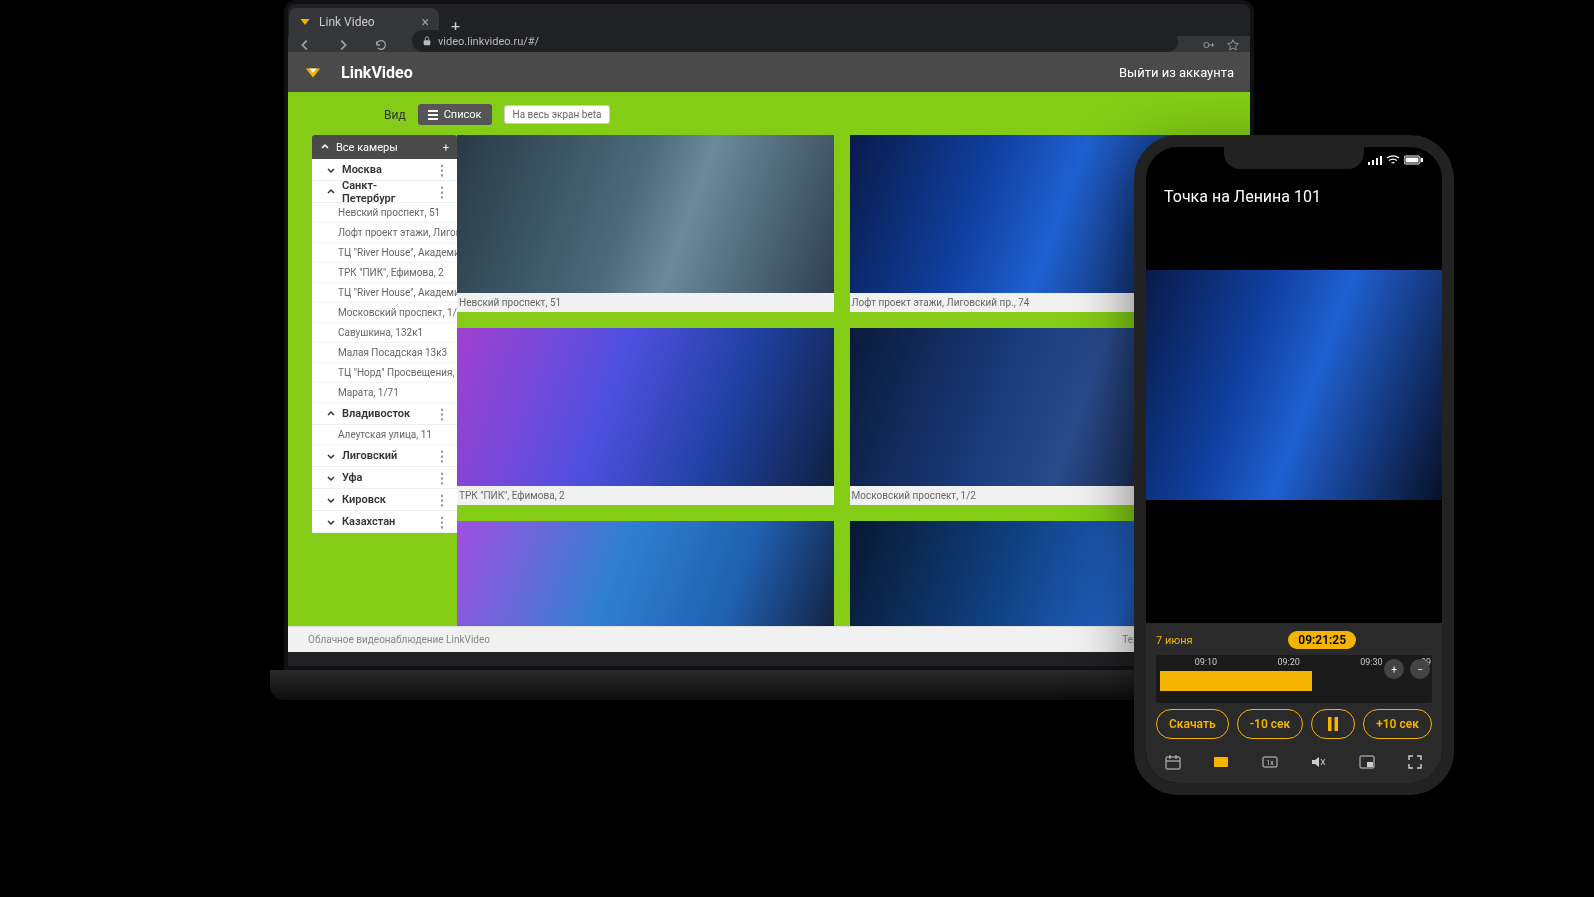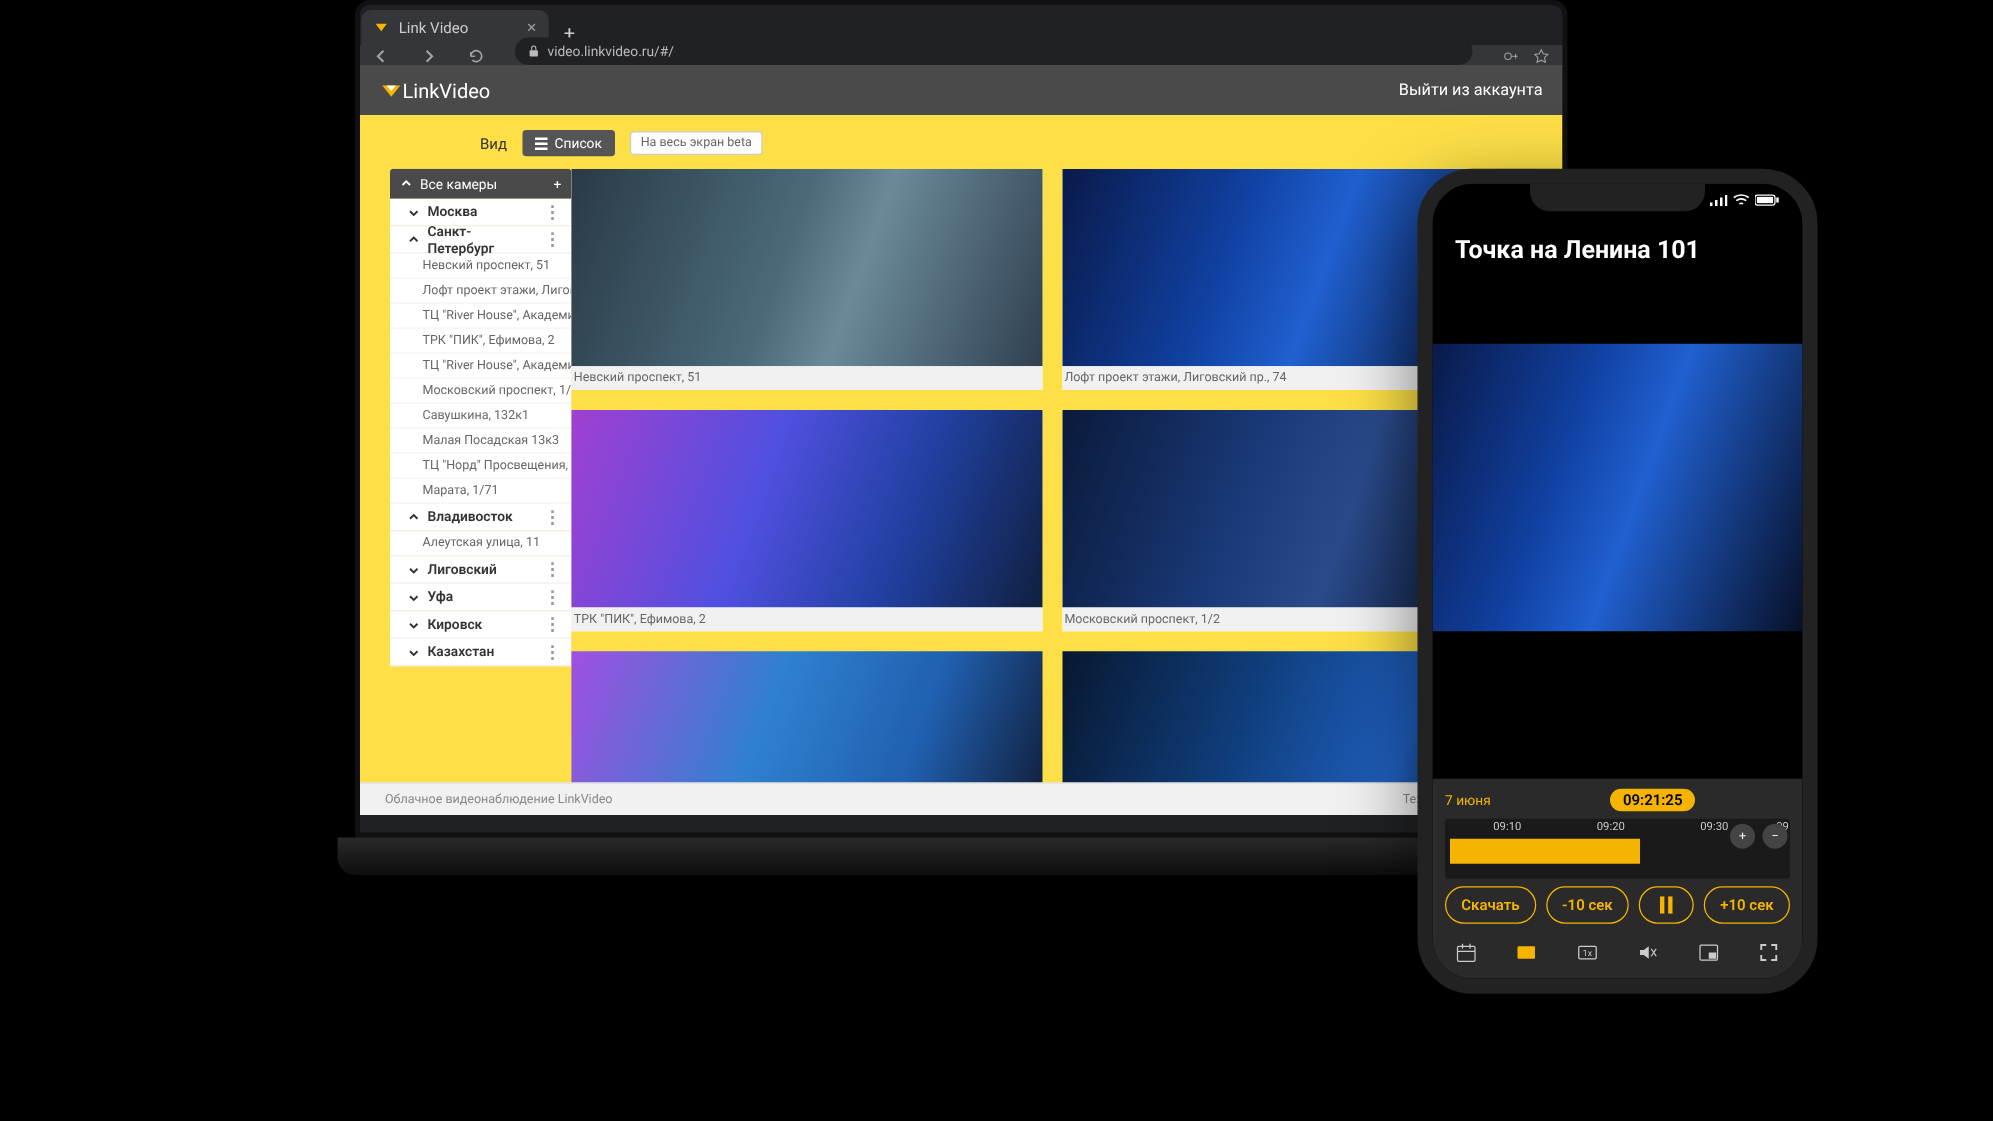--- a/index.html
+++ b/index.html
@@ -17,26 +17,26 @@
 .tab-close{color:#999;font-size:14px;margin-left:auto;cursor:pointer}
 .new-tab{color:#ccc;margin-left:12px;font-size:16px}
 .urlbar{background:#35363a;height:16px;display:flex;align-items:flex-end;gap:24px;padding:0 10px;color:#ccc;font-size:12px}
 .nav-icn{width:14px;height:14px;display:flex;align-items:center;justify-content:center;opacity:.8}
 .url-field{background:#202124;flex:1;height:22px;border-radius:14px;display:flex;align-items:center;padding:0 10px;gap:6px;color:#bbb;font-size:11px}
 .url-right{display:flex;gap:10px;align-items:center}
 .lock{width:10px;height:10px}
 
 
 .app-header{background:#4a4a4a;height:40px;display:flex;align-items:center;padding:0 16px;justify-content:space-between}
-.logo{display:flex;gap:0;color:#fff;font-weight:400;font-size:16px}
+.logo{display:flex;gap:19px;color:#fff;font-weight:700;font-size:16px}
 .logo-mark{width:18px;height:18px}
 .signout{color:#fff;font-size:13px;cursor:pointer}
 
 
-.page{background:#fde047;height:560px;padding:12px 24px 0 24px;overflow:hidden;position:relative;display:flex;flex-direction:column}
+.page{background:#84cc16;height:560px;padding:12px 24px 0 24px;overflow:hidden;position:relative;display:flex;flex-direction:column}
 .toolbar{display:flex;align-items:center;gap:12px;margin-left:72px;font-size:12px;color:#333;margin-bottom:10px}
 .btn-dark{background:#555;color:#fff;border-radius:3px;padding:4px 10px;display:flex;align-items:center;gap:6px;font-size:11px}
 .btn-outline{background:#fff;border:1px solid #ccc;border-radius:3px;padding:3px 8px;font-size:10px;color:#666}
 .hamb{display:inline-flex;flex-direction:column;gap:2px}
 .hamb span{width:10px;height:2px;background:#fff}
 
 .content{display:flex;flex:1;overflow:hidden}
 
 
 .sidebar{width:145px;font-size:11px;flex-shrink:0}
@@ -61,21 +61,21 @@
 
 
 .footer{position:absolute;bottom:0;left:0;right:0;background:#f1f1f1;border-top:1px solid #e0e0e0;height:26px;display:flex;align-items:center;justify-content:space-between;padding:0 20px;font-size:10px;color:#888}
 
 
 .phone{position:absolute;right:140px;top:135px;width:320px;height:660px;background:#1a1a1a;border:12px solid #222;border-radius:44px;overflow:hidden;box-shadow:0 20px 60px rgba(0,0,0,.5)}
 .phone-inner{position:relative;width:100%;height:100%;background:#000;display:flex;flex-direction:column}
 .notch{position:absolute;top:0;left:50%;transform:translateX(-50%);width:140px;height:22px;background:#222;border-radius:0 0 16px 16px;z-index:5}
 .status{height:26px;display:flex;justify-content:space-between;align-items:center;padding:0 18px;color:#fff;font-size:11px}
 .status-right{display:flex;gap:4px;align-items:center}
-.phone-title{color:#fff;font-size:20px;font-weight:700;padding:14px 18px}
+.phone-title{color:#fff;font-size:16px;font-weight:400;padding:14px 18px}
 .phone-video{flex:0 0 230px;margin-top:50px;background:linear-gradient(110deg,#0a1a4a 0%,#1040a0 35%,#2060d0 55%,#081028 100%)}
 .phone-spacer{flex:1}
 .phone-ctrl{background:#2a2a2a;padding:8px 10px 10px 10px}
 .tl-head{display:flex;align-items:center;font-size:11px;margin-bottom:6px}
 .tl-date{color:#f5b400}
 .tl-badge{background:#f5b400;color:#000;border-radius:12px;padding:2px 10px;font-weight:600;margin-left:auto;margin-right:76px;font-size:12px}
 .timeline{position:relative;height:48px;background:#1a1a1a;border-radius:3px;overflow:hidden}
 .tl-bar{position:absolute;top:16px;height:20px;left:4px;width:55%;background:#f5b400}
 .tl-tick{position:absolute;top:2px;font-size:9px;color:#ccc}
 .zoom-btn{width:20px;height:20px;border-radius:50%;background:#444;color:#fff;display:flex;align-items:center;justify-content:center;font-size:10px}

